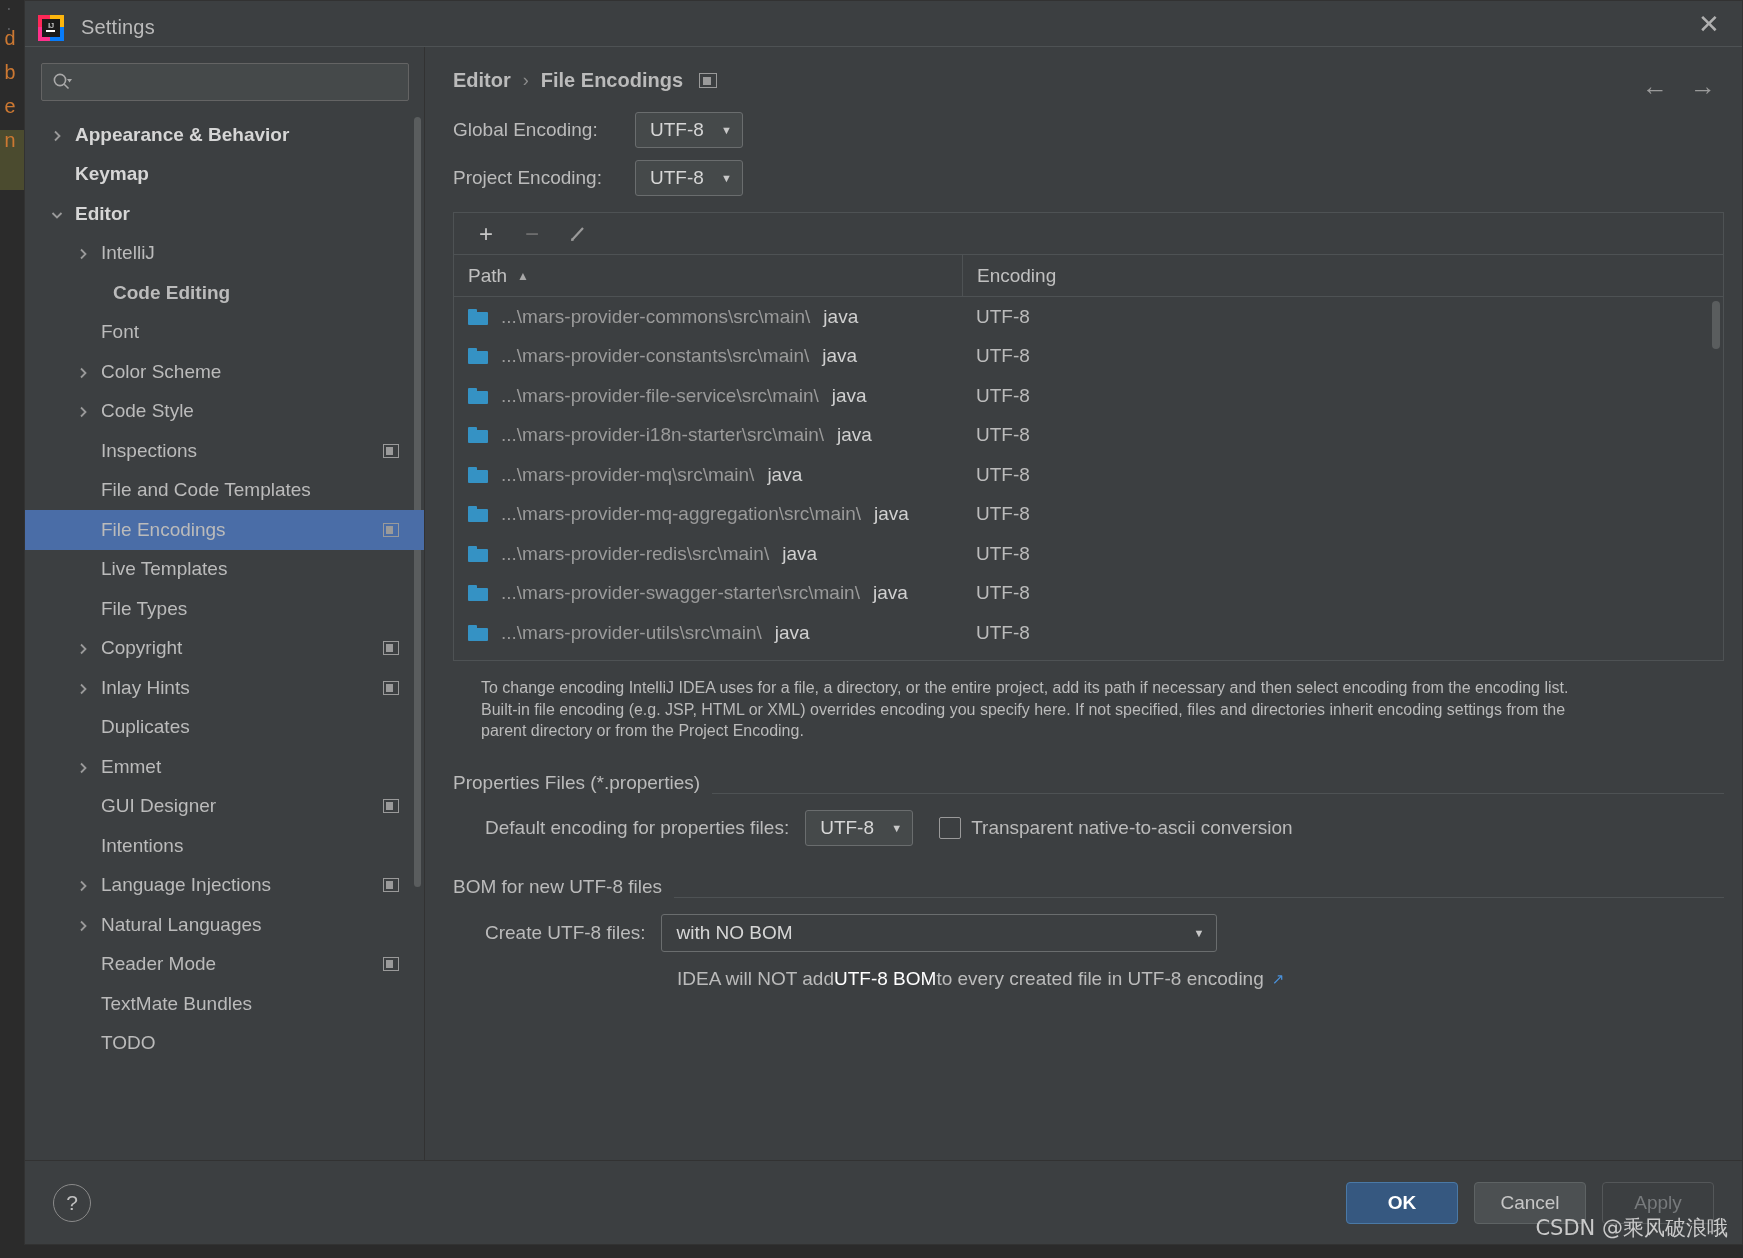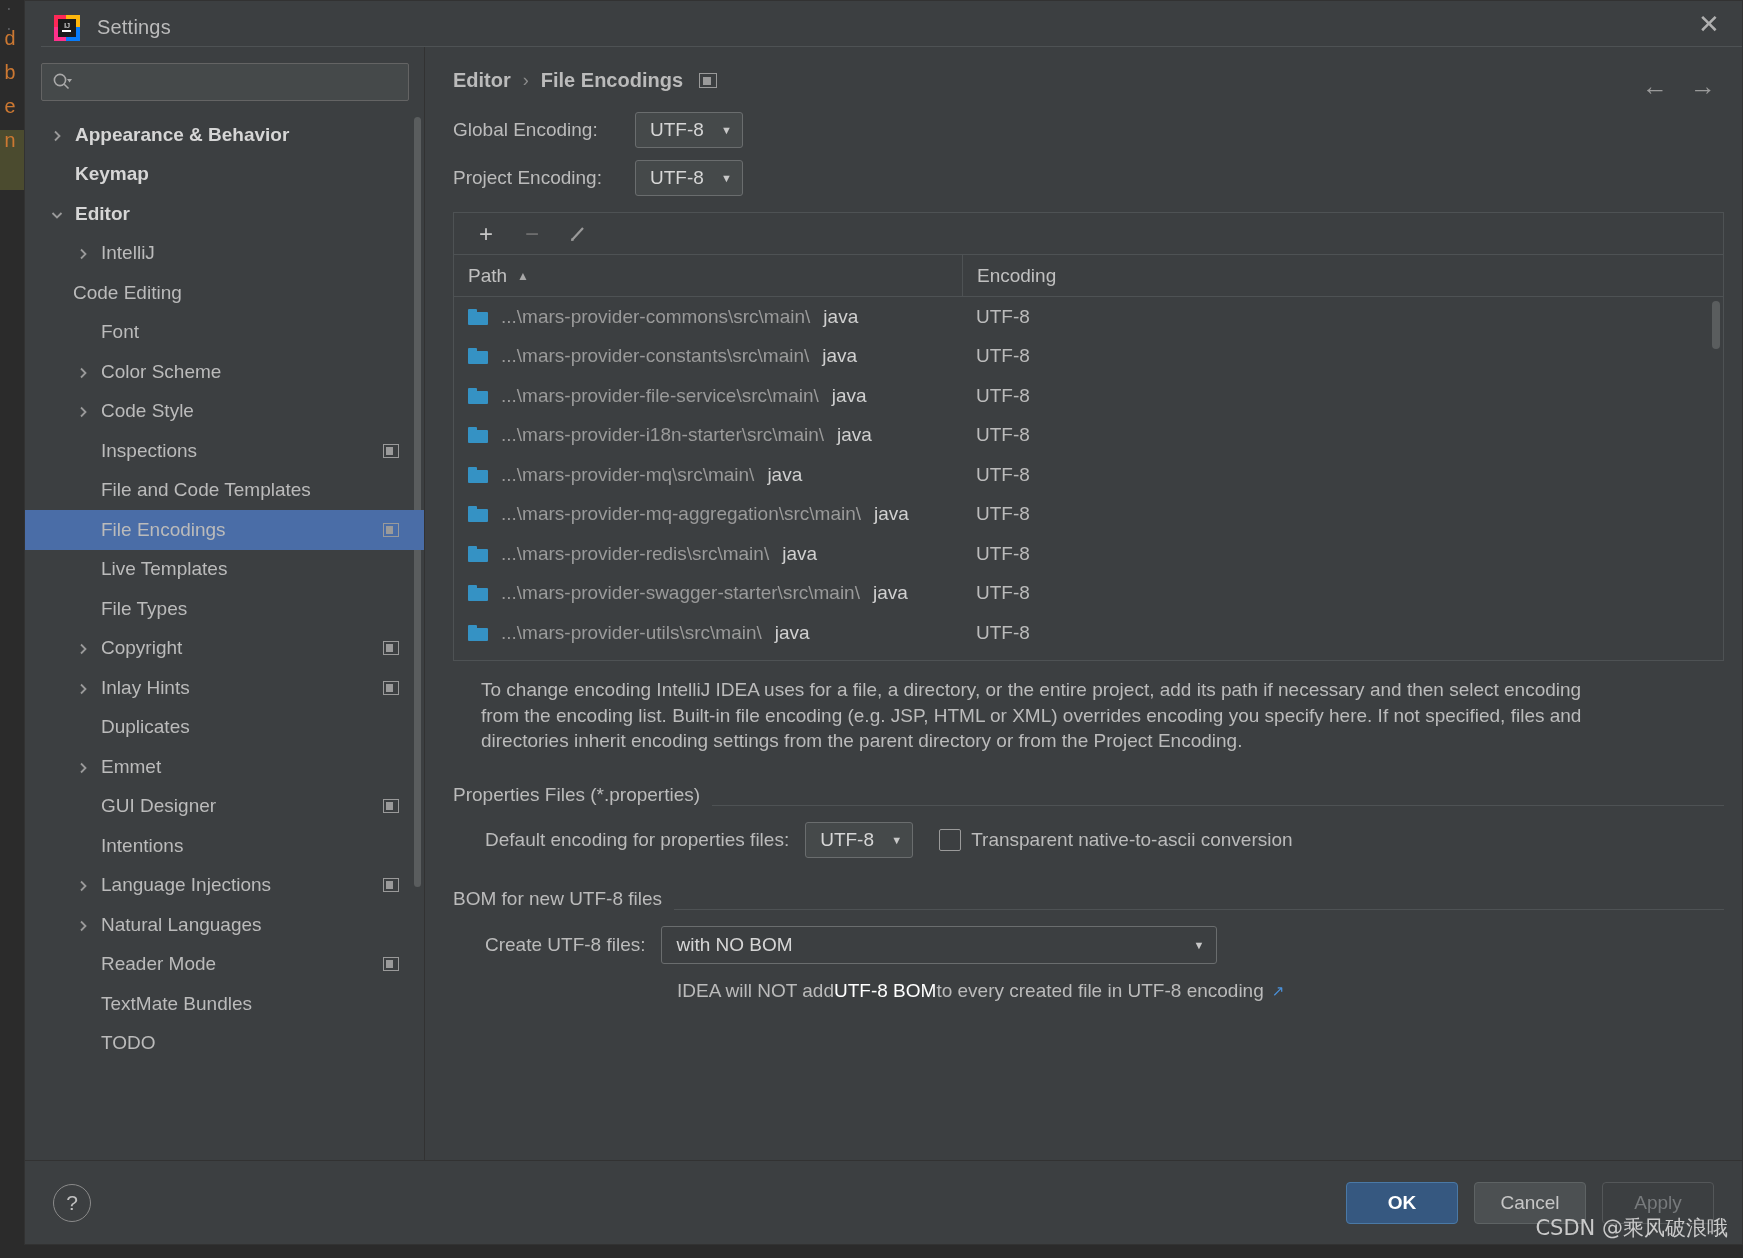--- a/index.html
+++ b/index.html
@@ -40,21 +40,20 @@
   }
 
   
   .titlebar {
     height: 46px; min-height: 46px;
     background: #3c3f41;
     display: flex; align-items: center;
     padding: 8px 14px 0 12px;
     border-bottom: 1px solid #4e5254;
     position: relative;
-    margin-left: 16px;
   }
   .ij-logo { width: 28px; height: 28px; position: relative; flex: 0 0 auto; }
   .title-text {
     margin-left: 16px; color: #bbbbbb; font-size: 20px; letter-spacing: .2px;
   }
   .close-btn {
     position: absolute; right: 18px; top: 50%; transform: translateY(-50%);
     width: 30px; height: 30px; color: #b0b0b0;
     display:flex; align-items:center; justify-content:center;
     font-size: 26px; line-height: 1; cursor: default;
@@ -191,21 +190,21 @@
     background:#3592c4; border-radius:1px;
   }
   .pdim { color: #9a9a9a; }
   .pbright { color: #d0d0d0; }
   .tbl-scroll {
     position: absolute; right: 3px; top: 4px; width: 8px; height: 48px;
     background: #5a5d5e; border-radius: 4px;
   }
 
   .helptext {
-    margin-top: 16px; color: #bbbbbb; font-size: 19px; line-height: 1.35;
+    margin-top: 16px; color: #bbbbbb; font-size: 16px; line-height: 1.35;
     max-width: 1130px; padding-left: 28px;
   }
 
   .section { margin-top: 30px; }
   .section-title-row { display: flex; align-items: flex-end; gap: 12px; }
   .section-title { color: #bbbbbb; font-size: 19px; white-space: nowrap; }
   .section-line { flex: 1; height: 1px; background: #4e5254; }
   .section-body { margin-top: 16px; padding-left: 32px; display:flex; align-items:center; }
   .sb-label { color: #bbbbbb; font-size: 19px; }
   .checkbox {
@@ -322,21 +321,21 @@
                   <polyline points="3.5,6 8,10.5 12.5,6" fill="none" stroke="#9a9a9a" stroke-width="1.8"></polyline>
                 </svg></span>
               <span class="tlabel">Editor</span>
             </div>
             <div class="tree-row" style="padding-left: 50px;">
               <span class="arrow"><svg width="16" height="16" viewBox="0 0 16 16">
                   <polyline points="6,3.5 10.5,8 6,12.5" fill="none" stroke="#9a9a9a" stroke-width="1.8"></polyline>
                 </svg></span>
               <span class="tlabel">IntelliJ</span>
             </div>
-            <div class="tree-row" style="padding-left: 22px;">
+            <div class="tree-row" style="padding-left: 62px; font-weight: bold;">
               <span class="arrow blank"><svg width="16" height="16" viewBox="0 0 16 16">
                   <polyline points="6,3.5 10.5,8 6,12.5" fill="none" stroke="#9a9a9a" stroke-width="1.8"></polyline>
                 </svg></span>
               <span class="tlabel">Code Editing</span>
             </div>
             <div class="tree-row" style="padding-left: 50px;">
               <span class="arrow blank"><svg width="16" height="16" viewBox="0 0 16 16">
                   <polyline points="6,3.5 10.5,8 6,12.5" fill="none" stroke="#9a9a9a" stroke-width="1.8"></polyline>
                 </svg></span>
               <span class="tlabel">Font</span>

